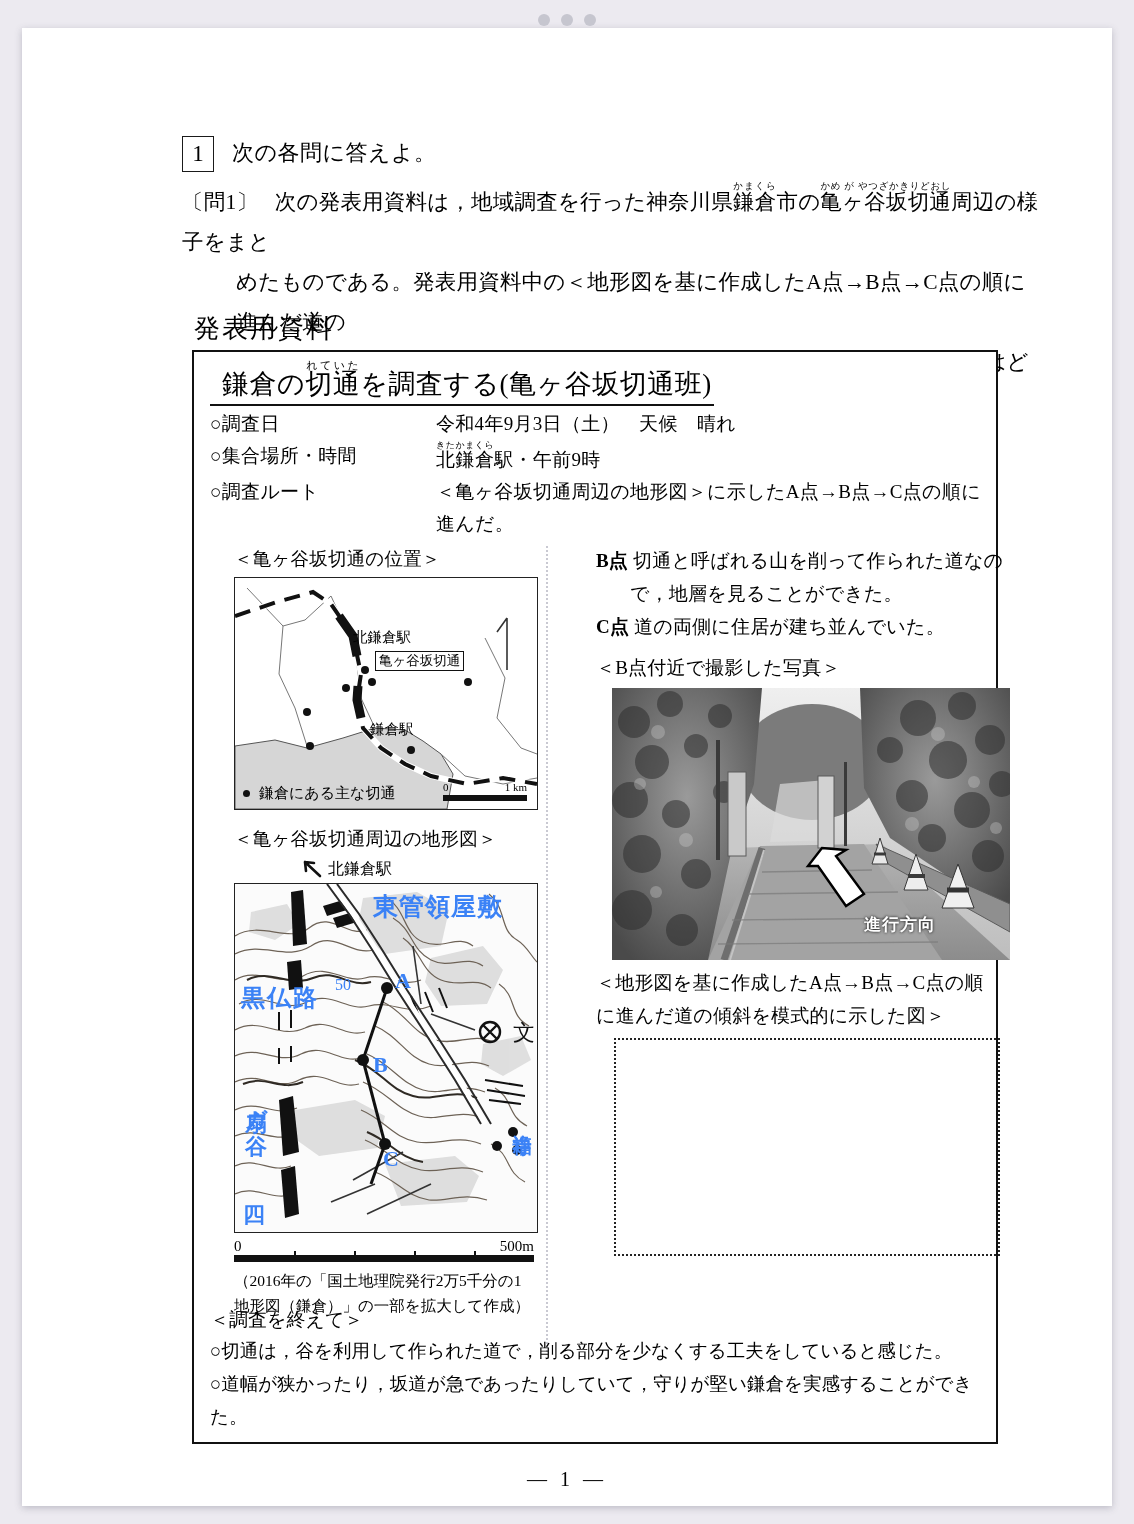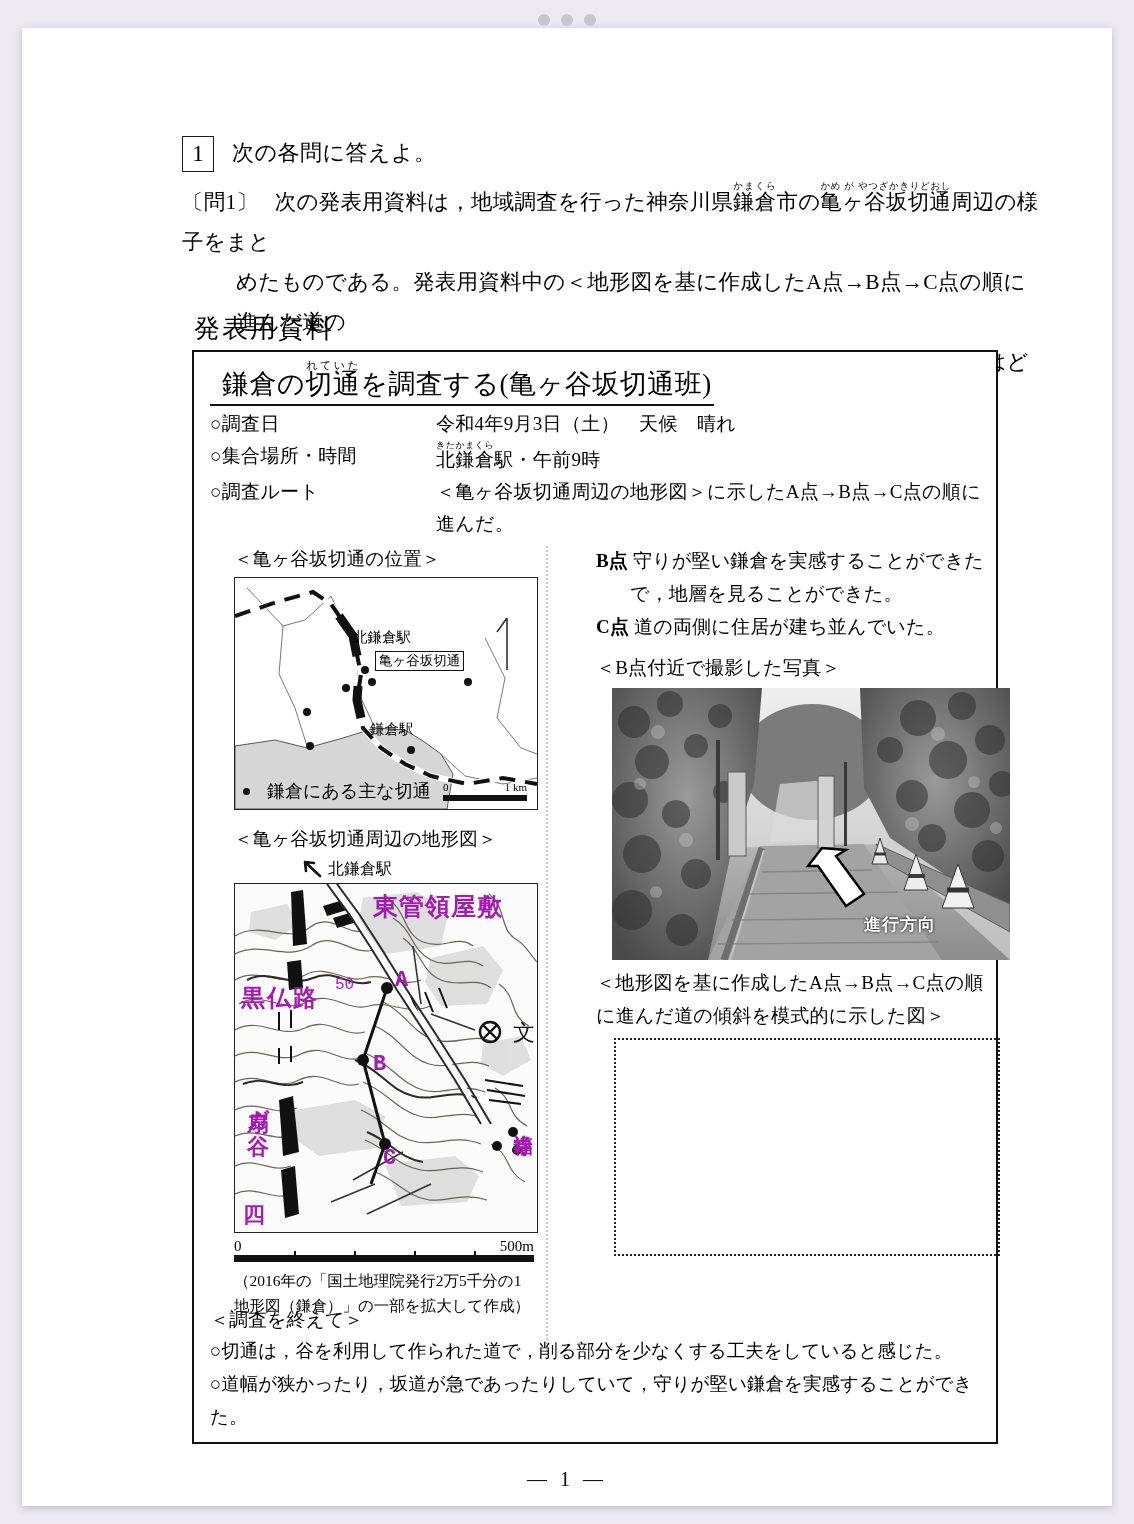--- a/index.html
+++ b/index.html
@@ -182,24 +182,24 @@
   .boxed-label {
     border: 1.2px solid #111;
     background: #fff;
     padding: 0 3px;
     font-size: 13.5px;
   }
   .legend-row {
     position: absolute;
     left: 8px;
     bottom: 6px;
-    font-size: 18px;
+    font-size: 15px;
     display: flex;
     align-items: center;
-    gap: 17px;
+    gap: 9px;
     white-space: nowrap;
   }
   .legend-dot {
     width: 7px; height: 7px; border-radius: 50%; background: #111; display: inline-block;
   }
   .scalebar-loc {
     position: absolute;
     right: 10px;
     bottom: 8px;
     width: 84px;
@@ -224,22 +224,22 @@
     width: 304px;
     height: 350px;
     border: 1.4px solid #222;
     box-sizing: border-box;
     position: relative;
     overflow: hidden;
     background: #fff;
   }
   .topo-name {
     position: absolute;
-    font-family: Liberation Mono, monospace;
-    color: #a21caf;
+    font-family: Liberation Serif, serif;
+    color: #3b82f6;
     font-weight: bold;
     white-space: nowrap;
   }
   .vert { writing-mode: vertical-rl; text-orientation: upright; }
 
   .scalebar-topo {
     width: 300px;
     margin-top: 4px;
     font-size: 15px;
   }
@@ -555,21 +555,21 @@
           <div>地形図（鎌倉）」の一部を拡大して作成）</div>
         </div>
       </div>
 
       <div class="col-right">
 
 
 
         <div class="pt-line">
           <span class="bold">B点</span>
-          <span>守りが堅い鎌倉を実感することができた</span>
+          <span>切通と呼ばれる山を削って作られた道なの</span>
           <span class="cont">で，地層を見ることができた。</span>
         </div>
 
         <div class="pt-line">
           <span class="bold">C点</span>
           <span>道の両側に住居が建ち並んでいた。</span>
         </div>
 
         <div class="pt-line" style="margin-top:8px;">＜B点付近で撮影した写真＞</div>
 

